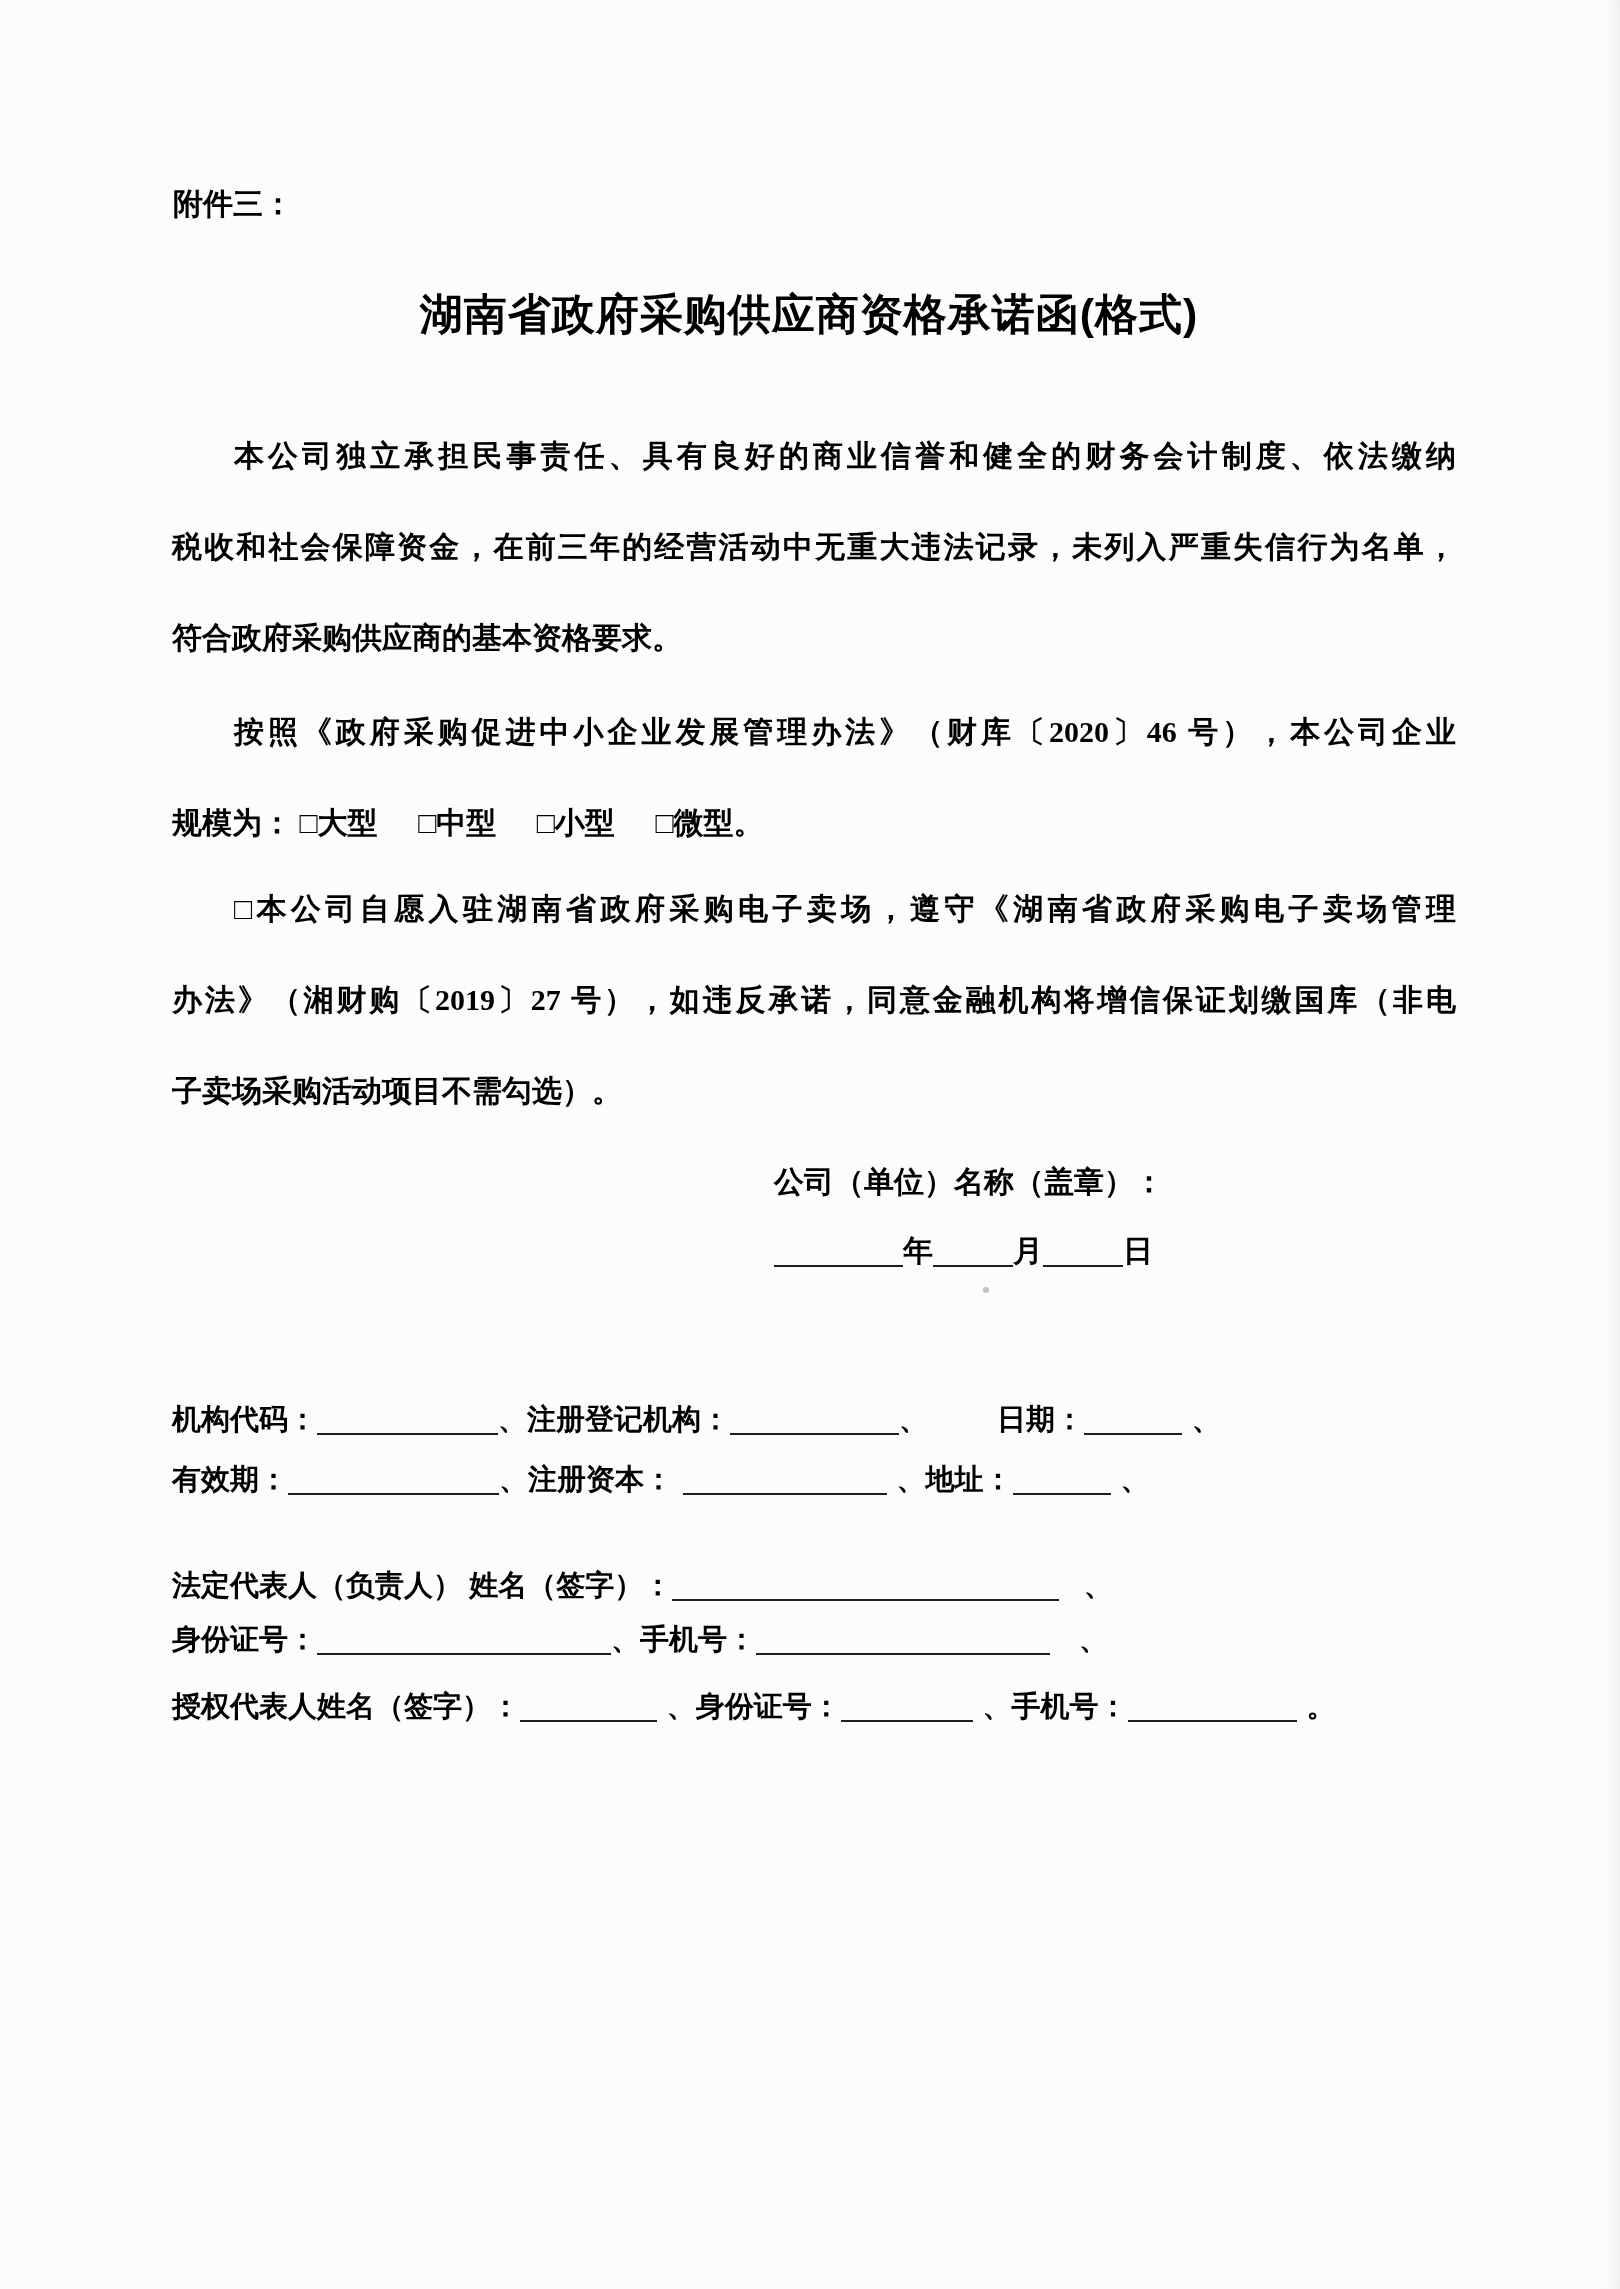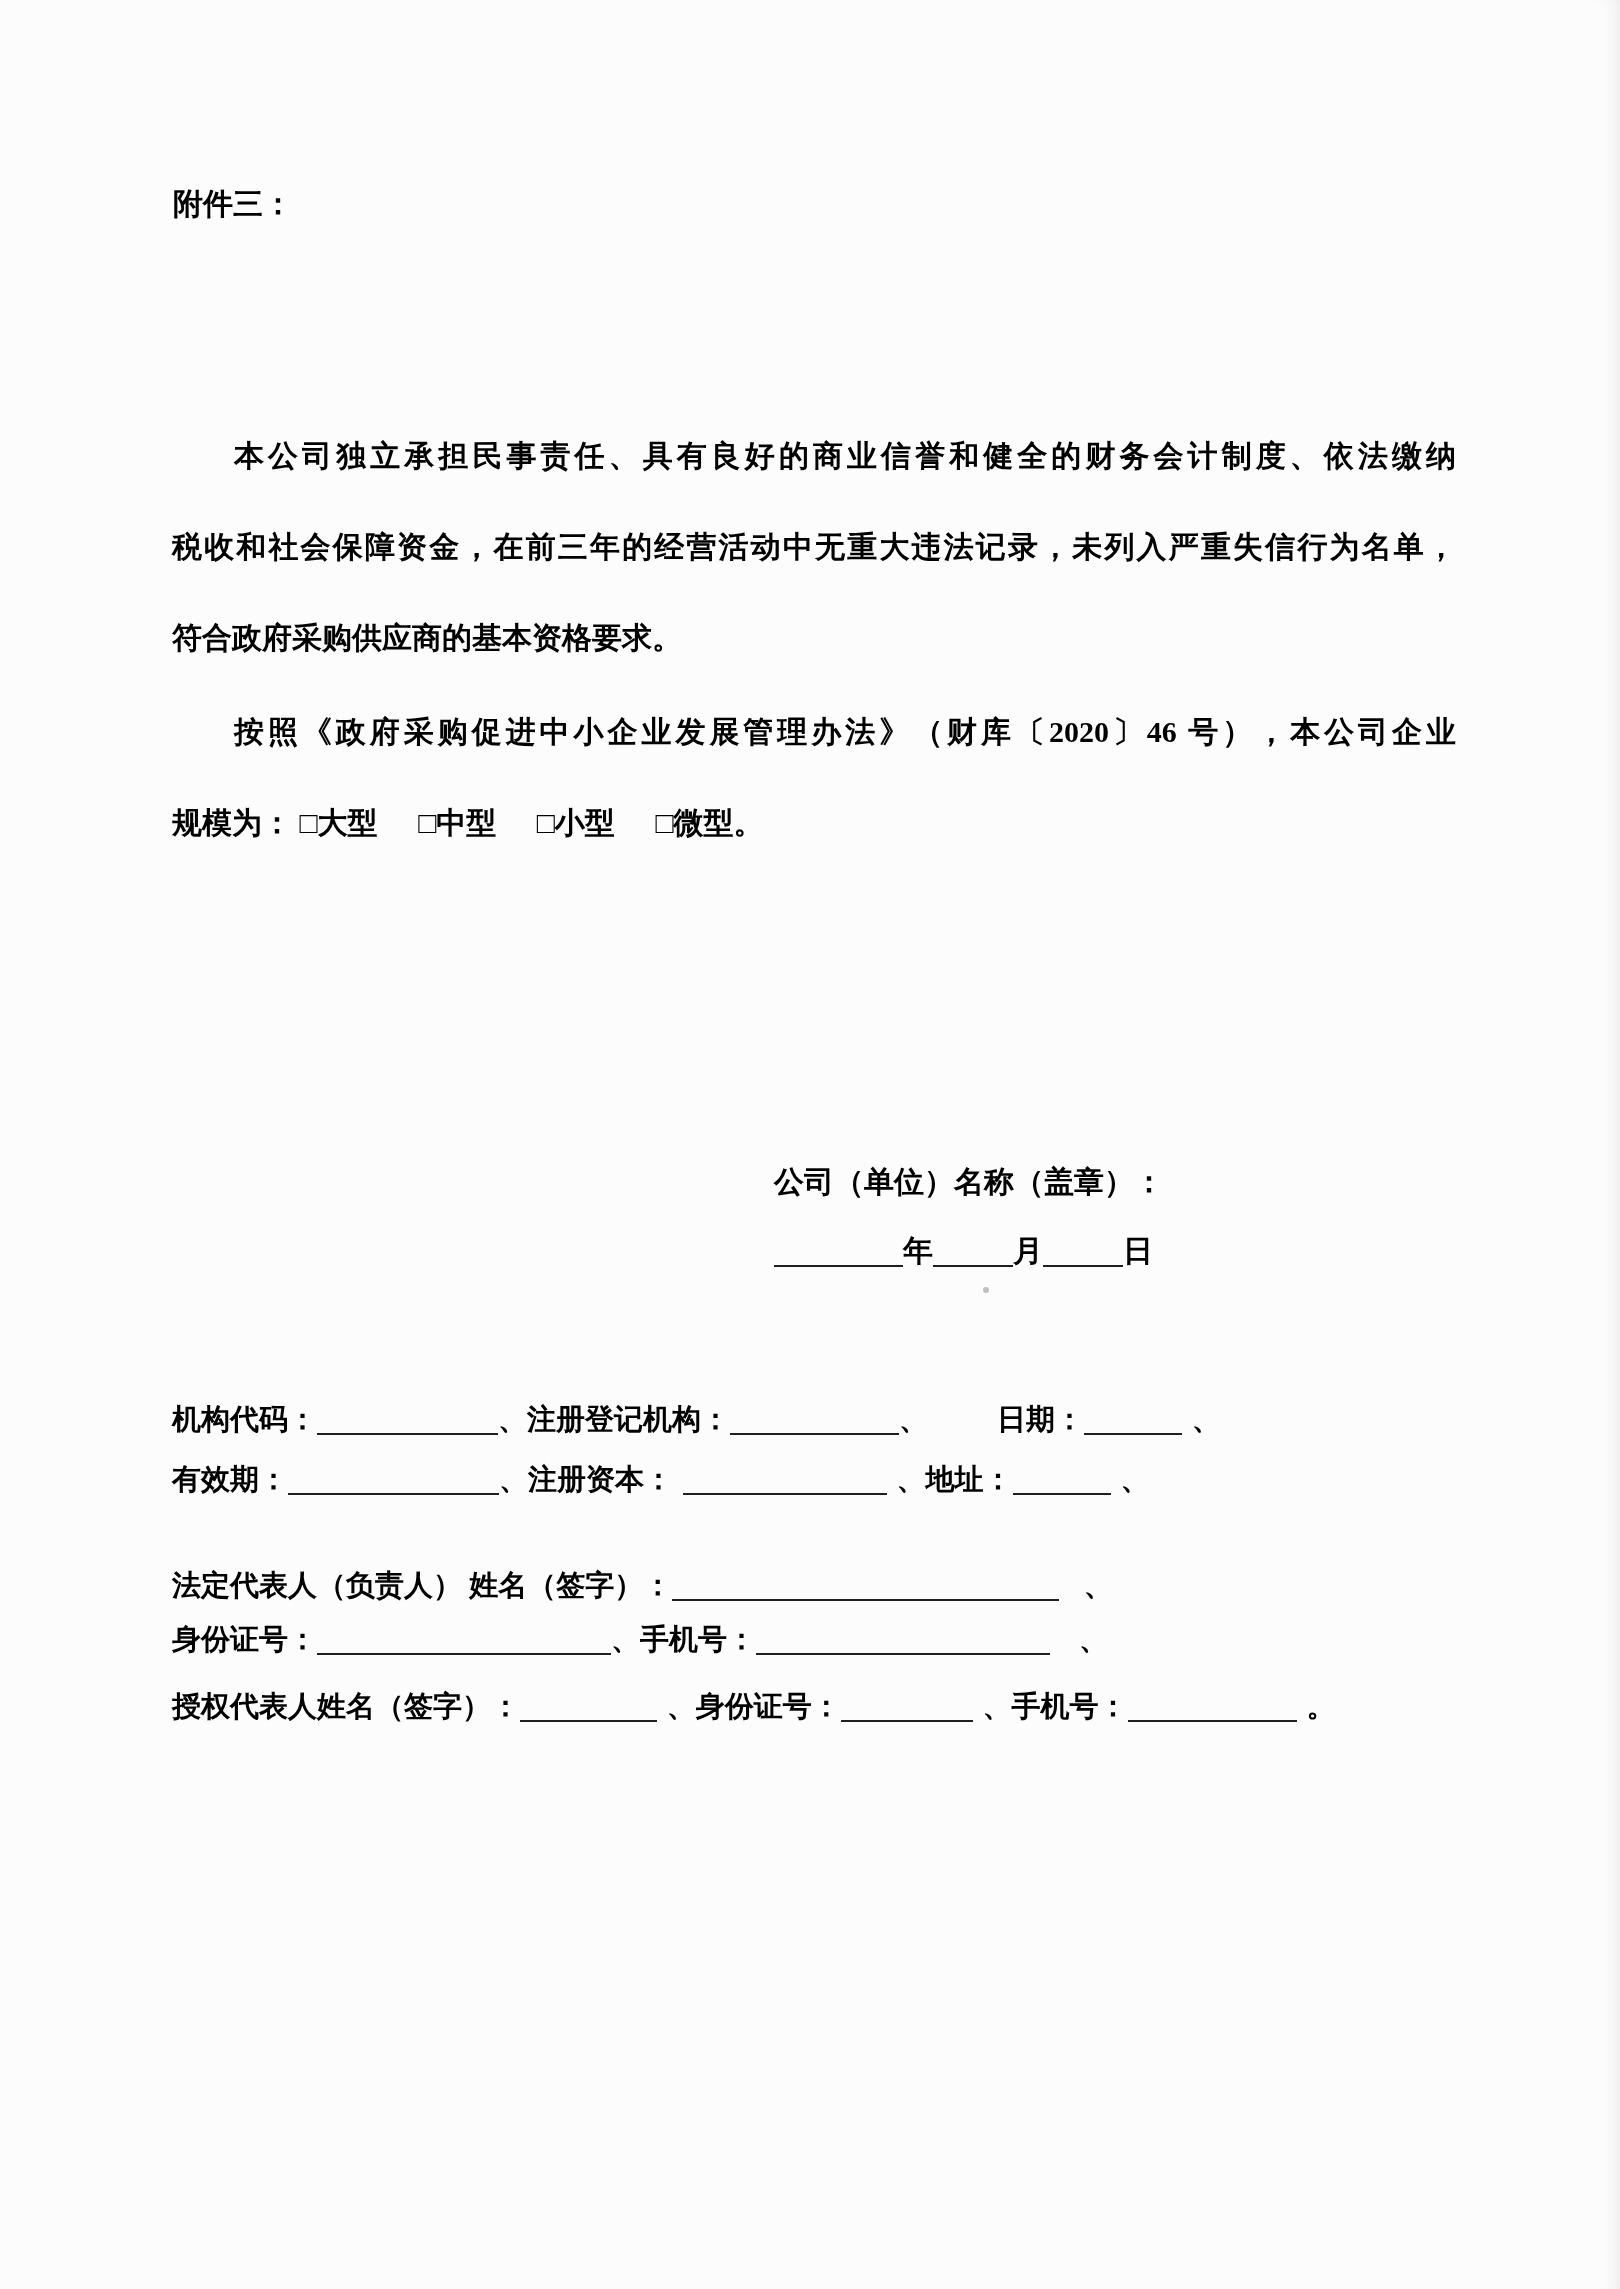--- a/index.html
+++ b/index.html
@@ -64,38 +64,46 @@
     background:#8f8f8f;opacity:.55;
   }
 </style>
 </head>
 <body>
 
 <div class="page">
 
   <div class="attachment">附件三：</div>
 
+  <div class="title-wrap">
+    <span class="title">湖南省政府采购供应商资格承诺函(格式)</span>
+  </div>
 
   <div class="para p1">
     <div class="bline indent just">本公司独立承担民事责任、具有良好的商业信誉和健全的财务会计制度、依法缴纳</div>
     <div class="bline just">税收和社会保障资金，在前三年的经营活动中无重大违法记录，未列入严重失信行为名单，</div>
     <div class="bline">符合政府采购供应商的基本资格要求。</div>
   </div>
 
   <div class="para p2">
     <div class="bline indent just">按照《政府采购促进中小企业发展管理办法》（财库〔2020〕46 号），本公司企业</div>
     <div class="bline">
       <span>规模为：</span>
       <span>□大型</span>
       <span class="opt">□中型</span>
       <span class="opt">□小型</span>
       <span class="opt">□微型。</span>
     </div>
   </div>
 
+  <div class="para p3">
+    <div class="bline indent just">□本公司自愿入驻湖南省政府采购电子卖场，遵守《湖南省政府采购电子卖场管理</div>
+    <div class="bline just">办法》（湘财购〔2019〕27 号），如违反承诺，同意金融机构将增信保证划缴国库（非电</div>
+    <div class="bline">子卖场采购活动项目不需勾选）。</div>
+  </div>
 
   <div class="sig sig-date">
     <span class="blank" style="width:129px"></span><span>年</span><span class="blank" style="width:80px"></span><span>月</span><span class="blank" style="width:80px"></span><span>日</span>
   </div>
 
   <div class="sig sig-name">公司（单位）名称（盖章）：</div>
 
   <div class="speck"></div>
 
   <div class="frow fr1">

